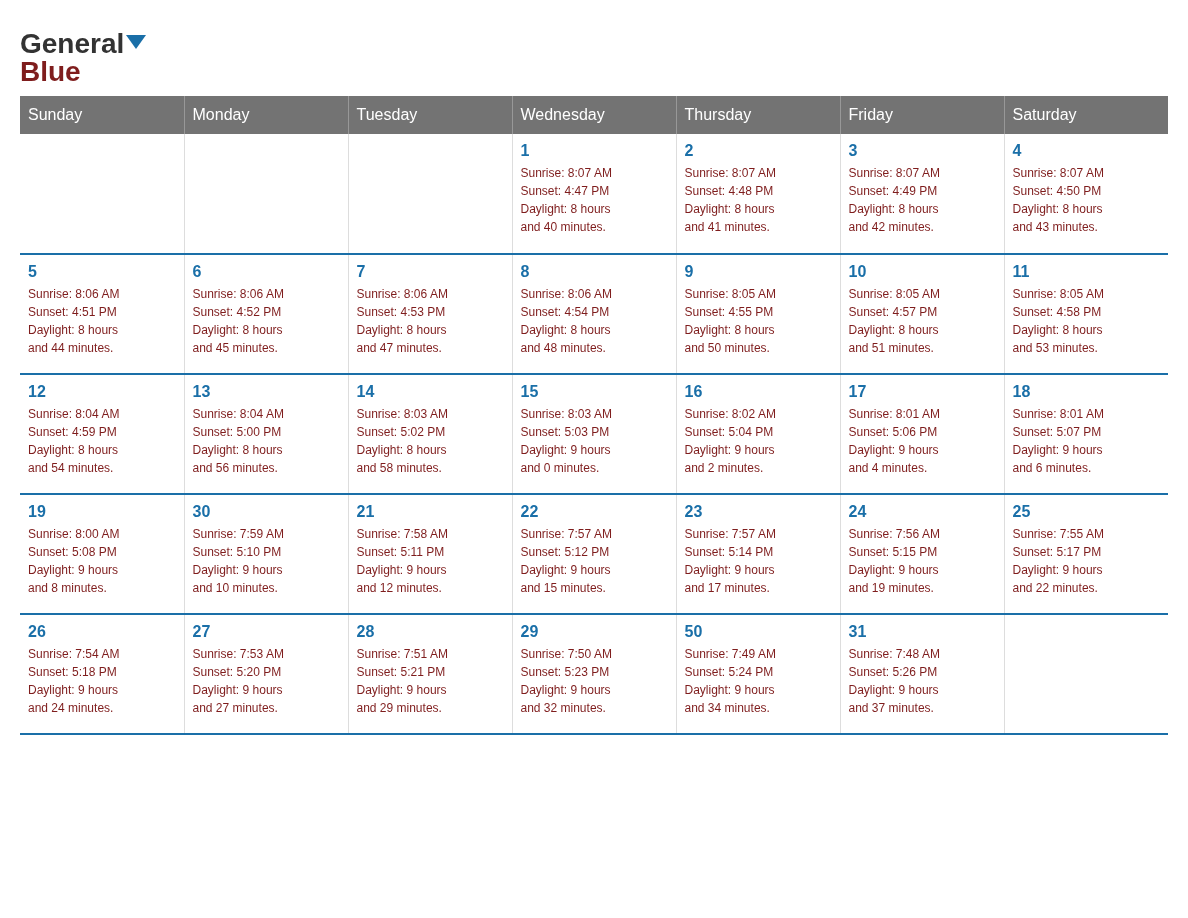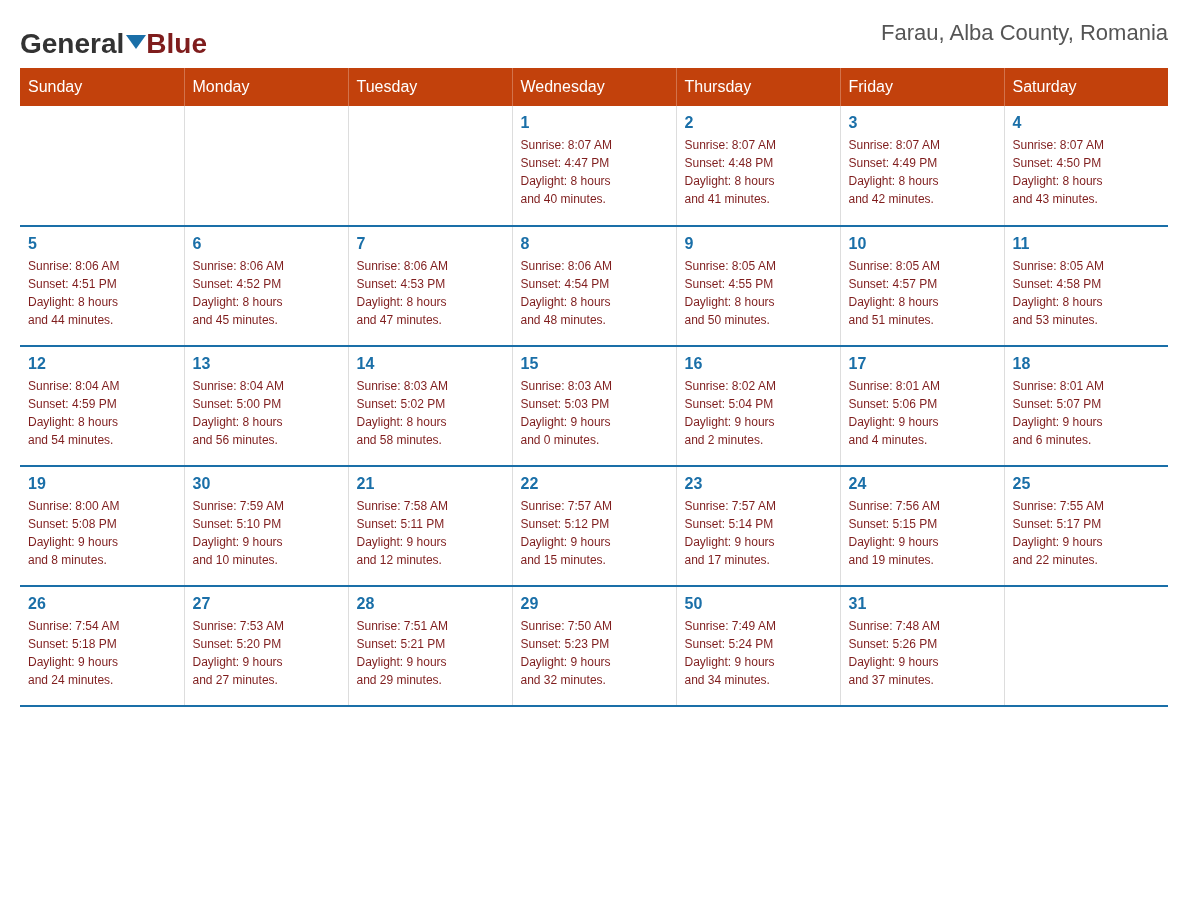--- a/index.html
+++ b/index.html
@@ -11,21 +11,21 @@
       min-height: 918px;
     }
     .header {
       display: flex;
       justify-content: space-between;
       align-items: flex-start;
       margin-bottom: 10px;
     }
     .logo {
       display: flex;
-      flex-direction: row;
+      flex-direction: column;
       align-items: flex-start;
       padding-top: 10px;
     }
     .logo-general {
       font-size: 28px;
       font-weight: bold;
       color: #333;
       line-height: 1;
     }
     .logo-blue {
@@ -58,21 +58,21 @@
       font-size: 22px;
       font-weight: normal;
       color: #555;
     }
     table {
       width: 100%;
       border-collapse: collapse;
       table-layout: fixed;
     }
     thead tr {
-      background-color: #c2410c;
+      background-color: #737373;
     }
     thead th {
       color: #fff;
       font-size: 16px;
       font-weight: normal;
       padding: 10px 8px;
       text-align: left;
       border-right: 1px solid #ffffff44;
     }
     thead th:last-child {
@@ -113,21 +113,20 @@
 
 <div class="header">
   <div class="logo">
     <div style="display:flex; align-items:center;">
       <span class="logo-general">General</span>
       <span class="logo-triangle"></span>
     </div>
     <span class="logo-blue">Blue</span>
   </div>
   <div class="title-block">
-    <h2>Farau, Alba County, Romania</h2>
   </div>
 </div>
 
 <table>
   <thead>
     <tr>
     <th>Sunday</th>
         <th>Monday</th>
         <th>Tuesday</th>
         <th>Wednesday</th>

